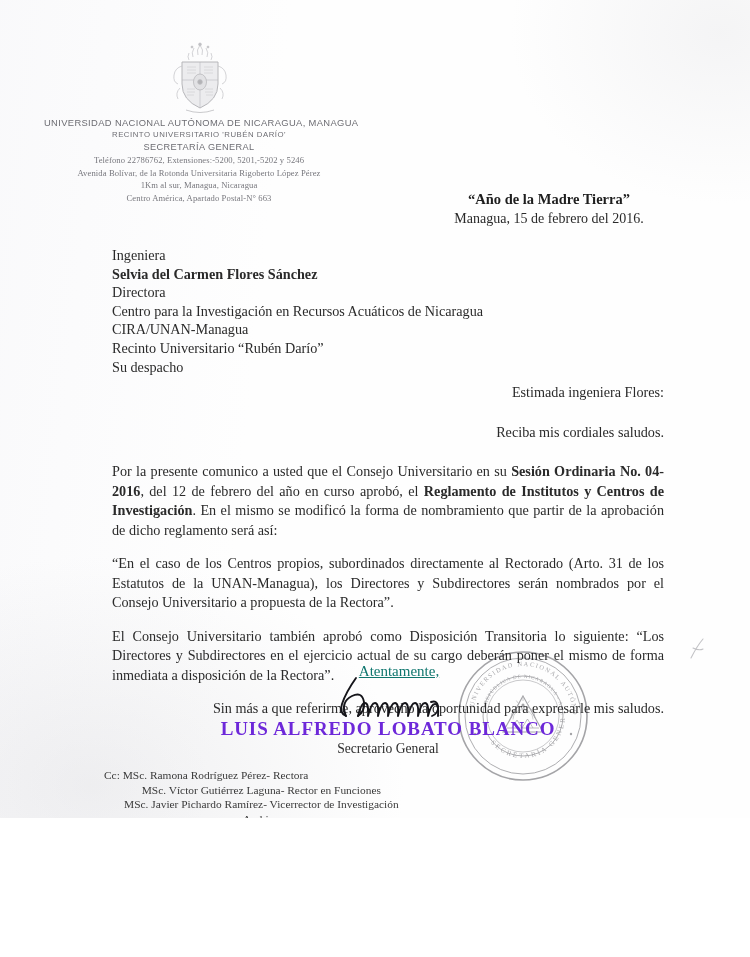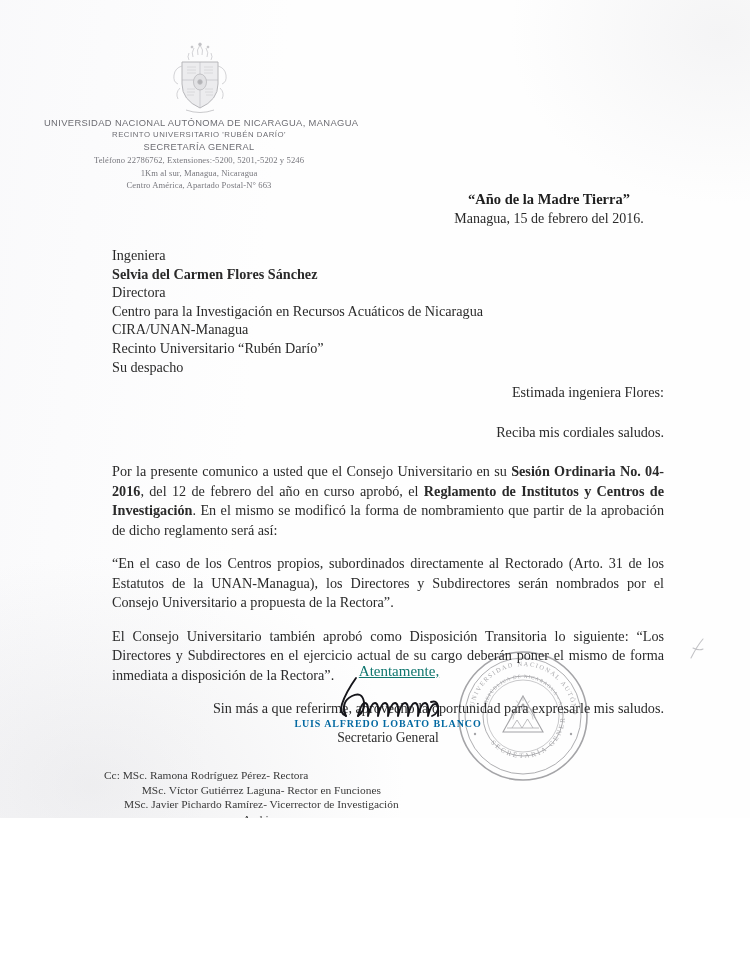--- a/index.html
+++ b/index.html
@@ -133,23 +133,23 @@
     margin-left: 22px;
     color: #0f766e;
     text-decoration: underline;
   }
   .sig-svg {
     display: block;
     margin: -4px auto -6px auto;
   }
   .signer-name {
     font-weight: bold;
-    font-size: 10px;
+    font-size: 19px;
     letter-spacing: 0.9px;
-    color: #0369a1;
+    color: #6d28d9;
   }
   .signer-title {
     font-size: 13.6px;
     color: #2c2c2c;
     margin-top: 1px;
   }
 
   
   .seal {
     position: absolute;
@@ -229,20 +229,21 @@
         <path d="M28 68 q14 5 28 0" stroke="#808086" stroke-width="0.8"></path>
       </g>
     </svg>
   </div>
 
   <div class="letterhead">
     <div class="lh-1">UNIVERSIDAD NACIONAL AUTÓNOMA DE NICARAGUA, MANAGUA</div>
     <div class="lh-2">RECINTO UNIVERSITARIO 'RUBÉN DARÍO'</div>
     <div class="lh-3">SECRETARÍA GENERAL</div>
     <div class="lh-small">Teléfono 22786762, Extensiones:-5200, 5201,-5202 y 5246</div>
+    <div class="lh-small">Avenida Bolívar, de la Rotonda Universitaria Rigoberto López Pérez</div>
     <div class="lh-small">1Km  al sur, Managua, Nicaragua</div>
     <div class="lh-small">Centro América, Apartado Postal-N° 663</div>
   </div>
 
   <div class="dateblock">
     <div class="motto-year">“Año de la Madre Tierra”</div>
     <div class="city-date">Managua, 15 de febrero del 2016.</div>
   </div>
 
   <div class="addressee">

